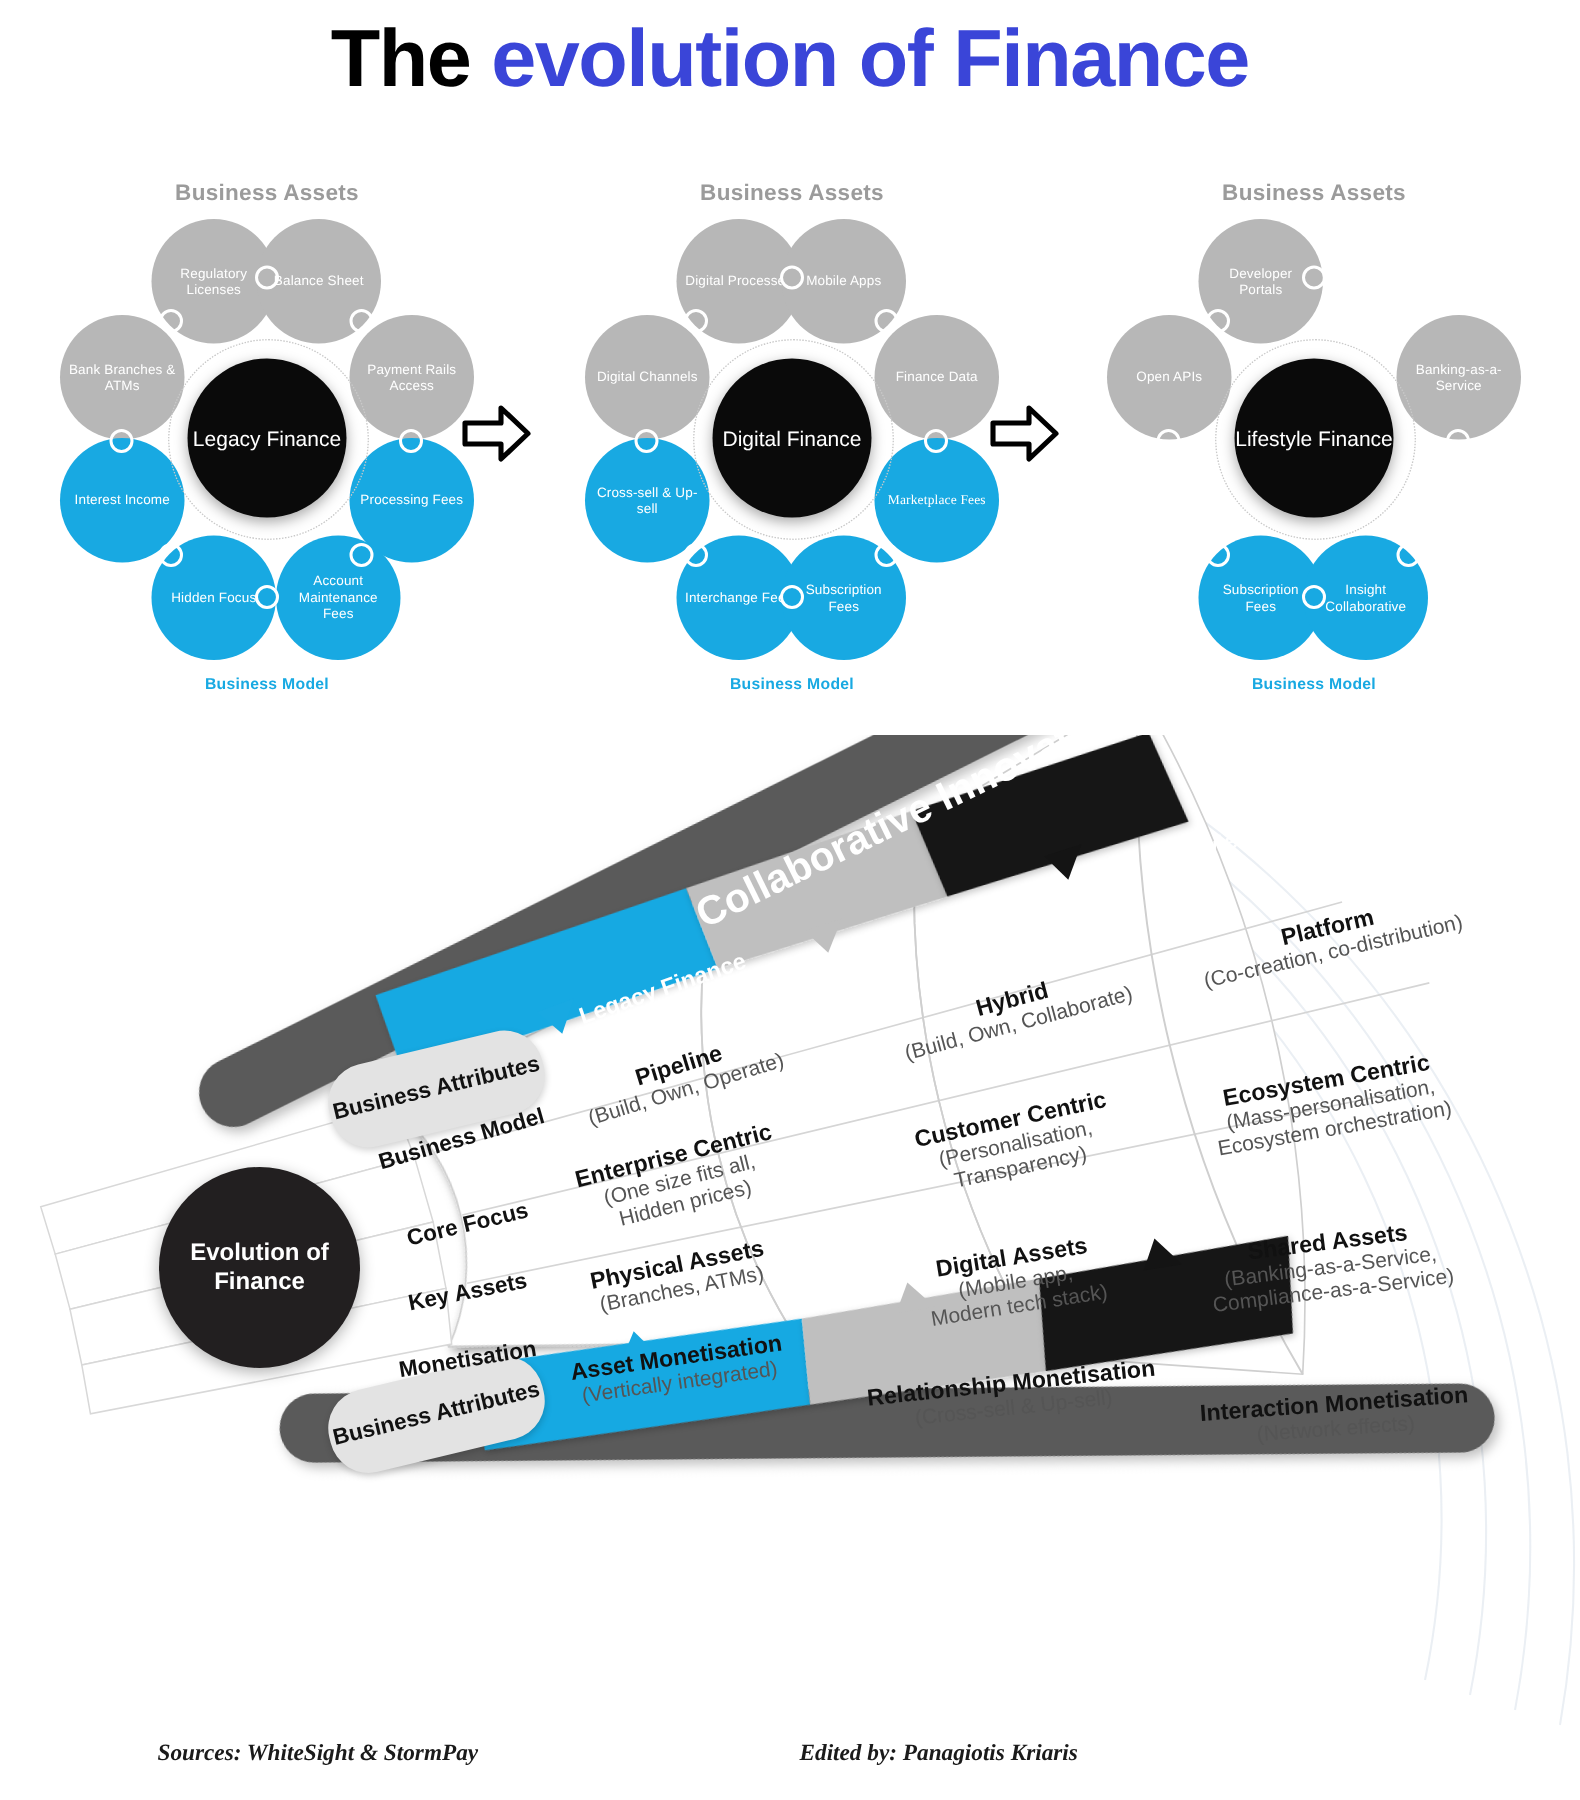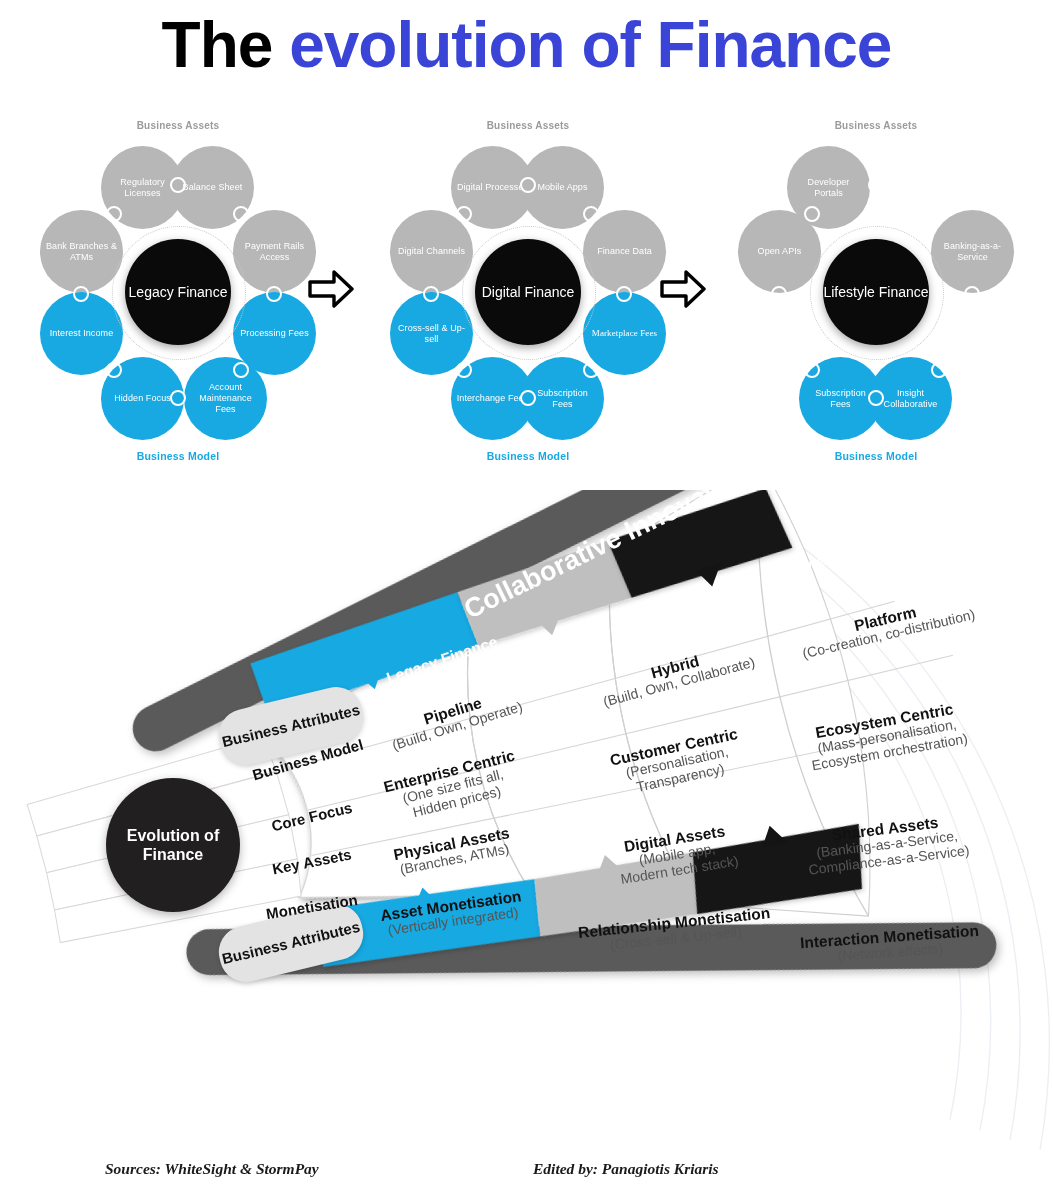--- a/index.html
+++ b/index.html
@@ -1,30 +1,30 @@
 <!DOCTYPE html>
 <html><head>
 <meta charset="utf-8">
 <style>
   html,body{margin:0;padding:0;background:#ffffff;}
   body{width:1053px;height:1200px;position:relative;overflow:hidden;
        font-family:"Liberation Sans","DejaVu Sans",sans-serif;color:#111;}
 
   
   #title{position:absolute;left:0;top:8px;width:1053px;text-align:center;
-         font-size:64px;font-weight:bold;letter-spacing:-1px;white-space:nowrap;}
+         font-size:54px;font-weight:bold;letter-spacing:-1px;white-space:nowrap;}
   #title .blk{color:#000000;}
   #title .blu{color:#3a45d8;}
 
   
   .bubblewrap{position:absolute;top:120px;width:340px;height:345px;}
   #bw1{left:8px;}  #bw2{left:358px;} #bw3{left:706px;}
 
   .ba-label{position:absolute;top:0;width:100%;text-align:center;
-            font-size:10px;font-weight:bold;color:#9b9b9b;letter-spacing:.2px;}
+            font-size:15px;font-weight:bold;color:#9b9b9b;letter-spacing:.2px;}
   .bm-label{position:absolute;bottom:3px;width:100%;text-align:center;
             font-size:10.5px;font-weight:bold;color:#18a9e2;letter-spacing:.2px;}
 
   .petal{position:absolute;border-radius:50%;display:flex;align-items:center;
          justify-content:center;text-align:center;color:#ffffff;
          font-size:9px;line-height:11px;letter-spacing:.1px;}
   .petal.gray{background:#b7b7b7;}
   .petal.blue{background:#18a9e2;}
   .petal span{padding:0 5px;display:block;}
 
@@ -158,21 +158,21 @@
   <div class="conn" style="left:162px;top:270px;width:16px;height:16px;"></div>
   <div class="corering" style="left:104px;top:106px;width:132px;height:132px;"></div>
   <div class="core" style="left:117px;top:119px;width:106px;height:106px;">
       <span>Digital Finance</span>
     </div>
 </div>
 
 <div class="bubblewrap" id="bw3">
   <div class="ba-label">Business Assets</div>
   <div class="bm-label">Business Model</div>
-  <div class="petal gray" style="left:81px;top:26px;width:83px;height:83px;align-items:center;">
+  <div class="petal gray" style="left:93px;top:26px;width:83px;height:83px;align-items:center;">
       <span>Developer Portals</span>
     </div>
   <div class="petal gray" style="left:32px;top:90px;width:83px;height:83px;">
       <span>Open APIs</span>
     </div>
   <div class="petal gray" style="left:225px;top:90px;width:83px;height:83px;">
       <span>Banking-as-a-Service</span>
     </div>
   <div class="petal blue" style="left:93px;top:237px;width:83px;height:83px;">
       <span>Subscription Fees</span>

